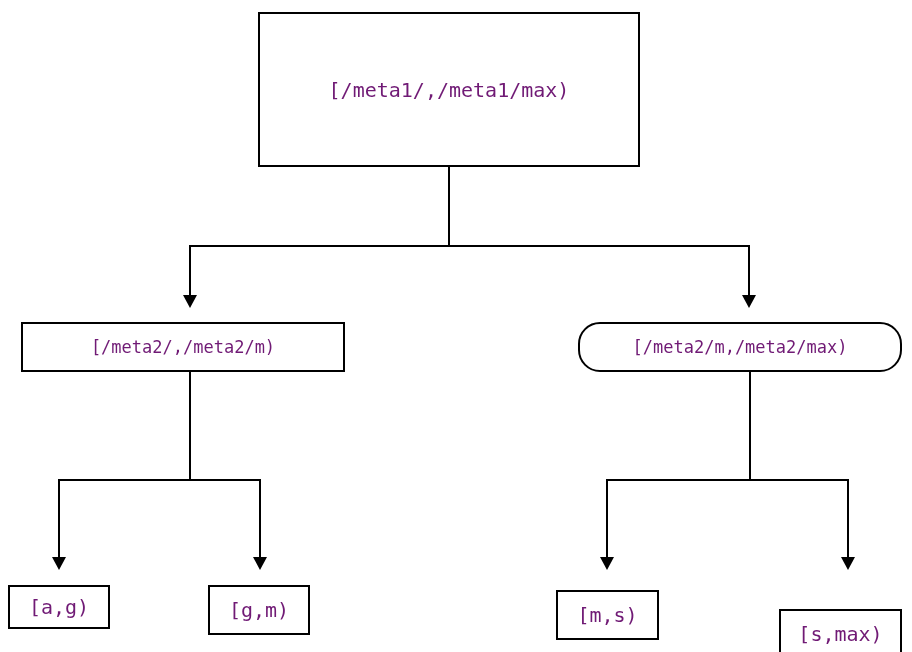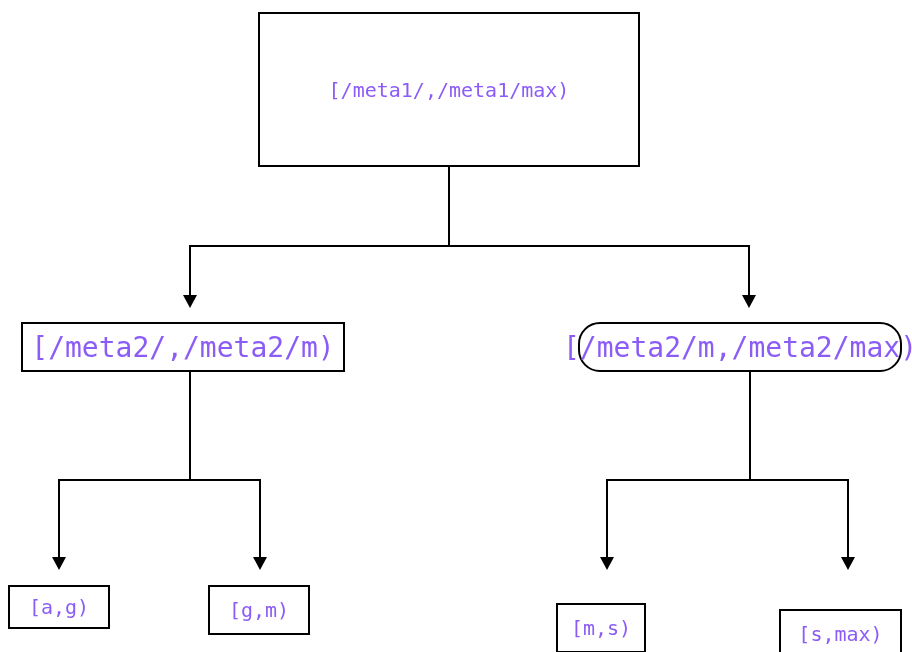--- a/index.html
+++ b/index.html
@@ -24,21 +24,21 @@
     background: #ffffff;
     display: flex;
     align-items: center;
     justify-content: center;
     color: #000000;
   }
   .node-label {
     font-family: "DejaVu Sans Mono", "Liberation Mono", monospace;
     white-space: pre;
     letter-spacing: 0px;
-    color: #8b5cf6;
+    color: #701a75;
   }
   
   #node-root {
     left: 258px;
     top: 12px;
     width: 382px;
     height: 155px;
   }
   #node-root .node-label { font-size: 20px; }
 
@@ -49,39 +49,39 @@
     height: 50px;
   }
   #node-mid-right {
     left: 578px;
     top: 322px;
     width: 324px;
     height: 50px;
     border-radius: 22px;
   }
   #node-mid-left .node-label,
-  #node-mid-right .node-label { font-size: 28px; }
+  #node-mid-right .node-label { font-size: 17px; }
 
   #node-leaf-ag {
     left: 8px;
     top: 585px;
     width: 102px;
     height: 44px;
     text-align: right;
   }
   #node-leaf-gm {
     left: 208px;
     top: 585px;
     width: 102px;
     height: 50px;
   }
   #node-leaf-ms {
     left: 556px;
-    top: 603px;
-    width: 90px;
+    top: 590px;
+    width: 103px;
     height: 50px;
   }
   #node-leaf-smax {
     left: 779px;
     top: 585px;
     width: 123px;
     height: 50px;
     margin-top: 24px;
   }
   #node-leaf-ag .node-label,

